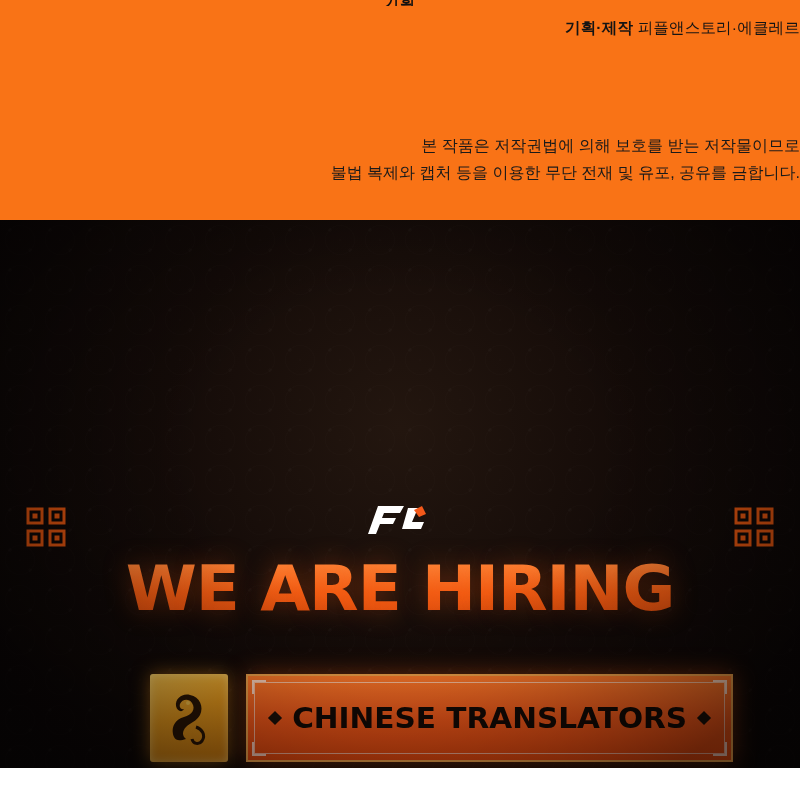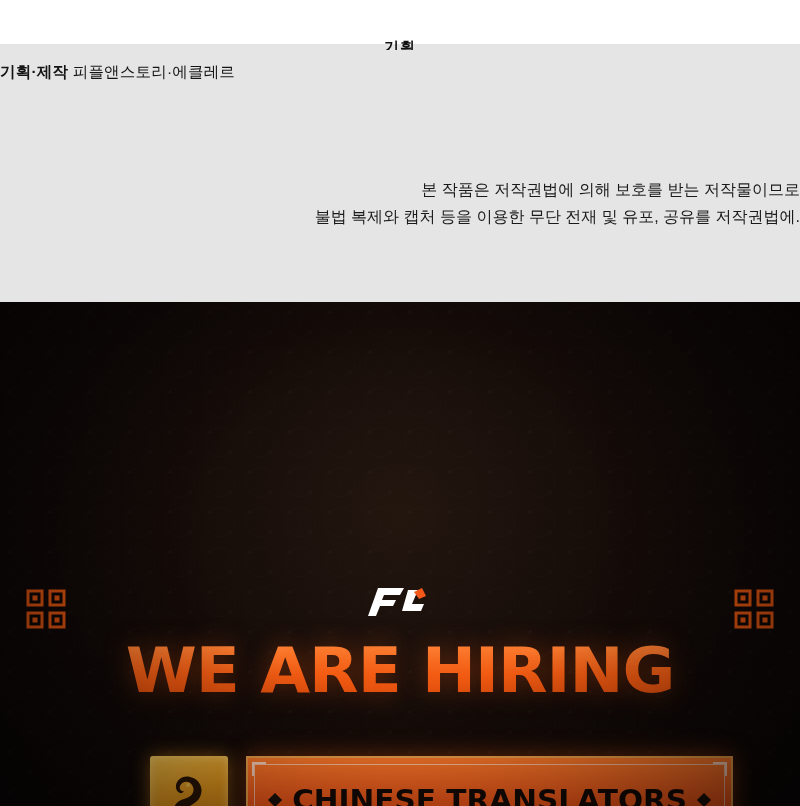--- a/index.html
+++ b/index.html
@@ -11,44 +11,43 @@
     width: 800px;
     height: 806px;
     font-family: "Liberation Sans", sans-serif;
     overflow: hidden;
     position: relative;
   }
 
   
   .credits {
     width: 800px;
-    height: 258px;
-    background: #e5e5e5;
-    position: relative;
-    margin-top: 44px;
+    height: 220px;
+    background: #f97316;
+    position: relative;
   }
   .credits .cut-line {
     position: absolute;
     top: -6px;
     left: 0;
     width: 800px;
     text-align: center;
     font-size: 15px;
     color: #111;
     font-weight: 700;
     letter-spacing: 1px;
     overflow: hidden;
     height: 12px;
   }
   .credits .staff-line {
     position: absolute;
     top: 18px;
     left: 0;
     width: 800px;
-    text-align: left;
+    text-align: right;
     font-size: 15.5px;
     color: #141414;
     letter-spacing: 0.2px;
   }
   .credits .staff-line .label {
     font-weight: 700;
   }
   .credits .notice {
     position: absolute;
     top: 132px;
@@ -215,21 +214,21 @@
 <body>
 
 <div class="credits">
   <div class="cut-line">기획</div>
   <div class="staff-line">
     <span class="label">기획·제작</span>
     <span>피플앤스토리·에클레르</span>
   </div>
   <div class="notice">
     <div>본 작품은 저작권법에 의해 보호를 받는 저작물이므로</div>
-    <div>불법 복제와 캡처 등을 이용한 무단 전재 및 유포, 공유를 저작권법에.</div>
+    <div>불법 복제와 캡처 등을 이용한 무단 전재 및 유포, 공유를 금합니다.</div>
   </div>
 </div>
 
 <div class="hiring">
   <div class="pattern"></div>
 
   <div class="corner-orn left">
     <svg width="44" height="44" viewBox="0 0 44 44" fill="none" stroke="#e4550f" stroke-width="3">
       <path d="M4 4 H18 V18 H4 Z"></path>
       <path d="M10 10 H12 V12 H10 Z"></path>

